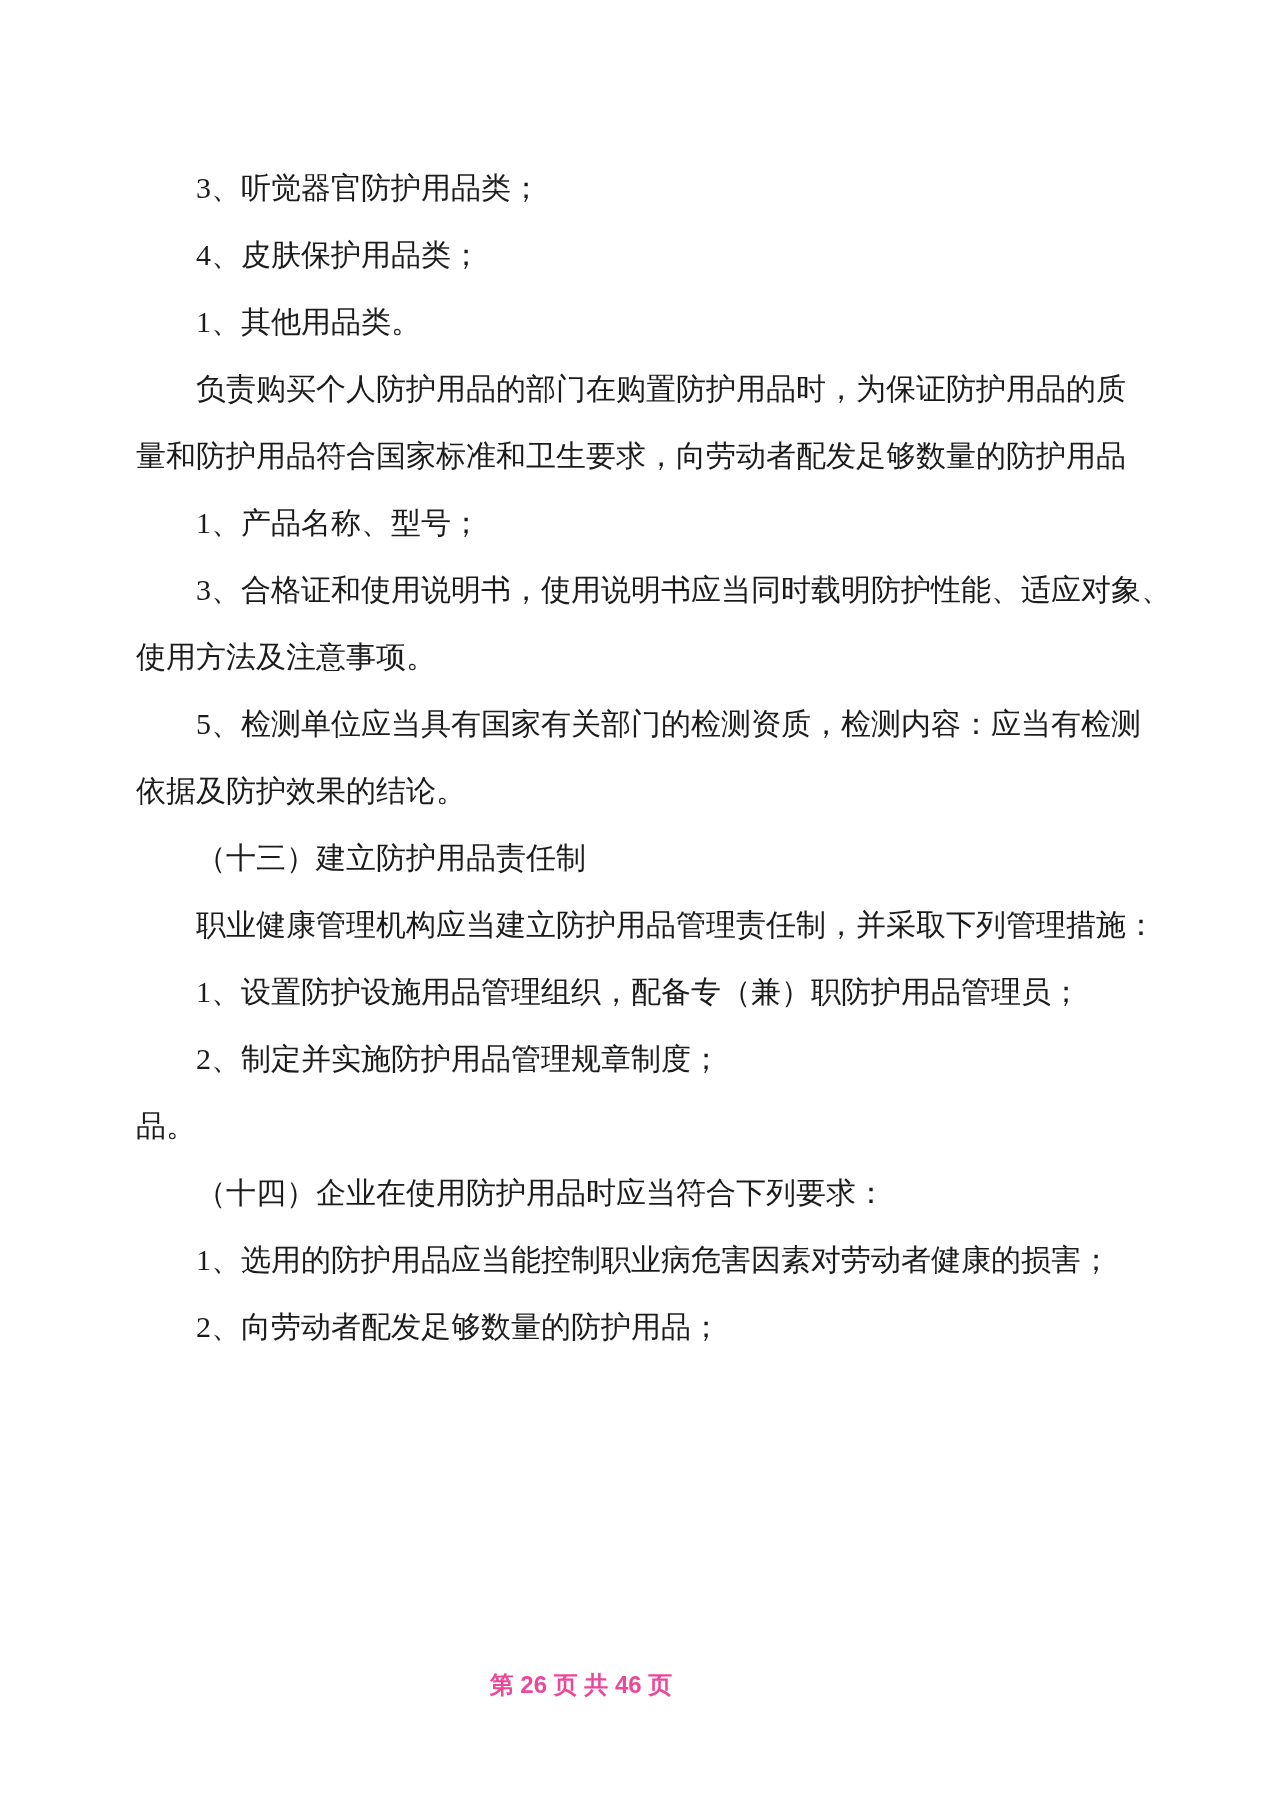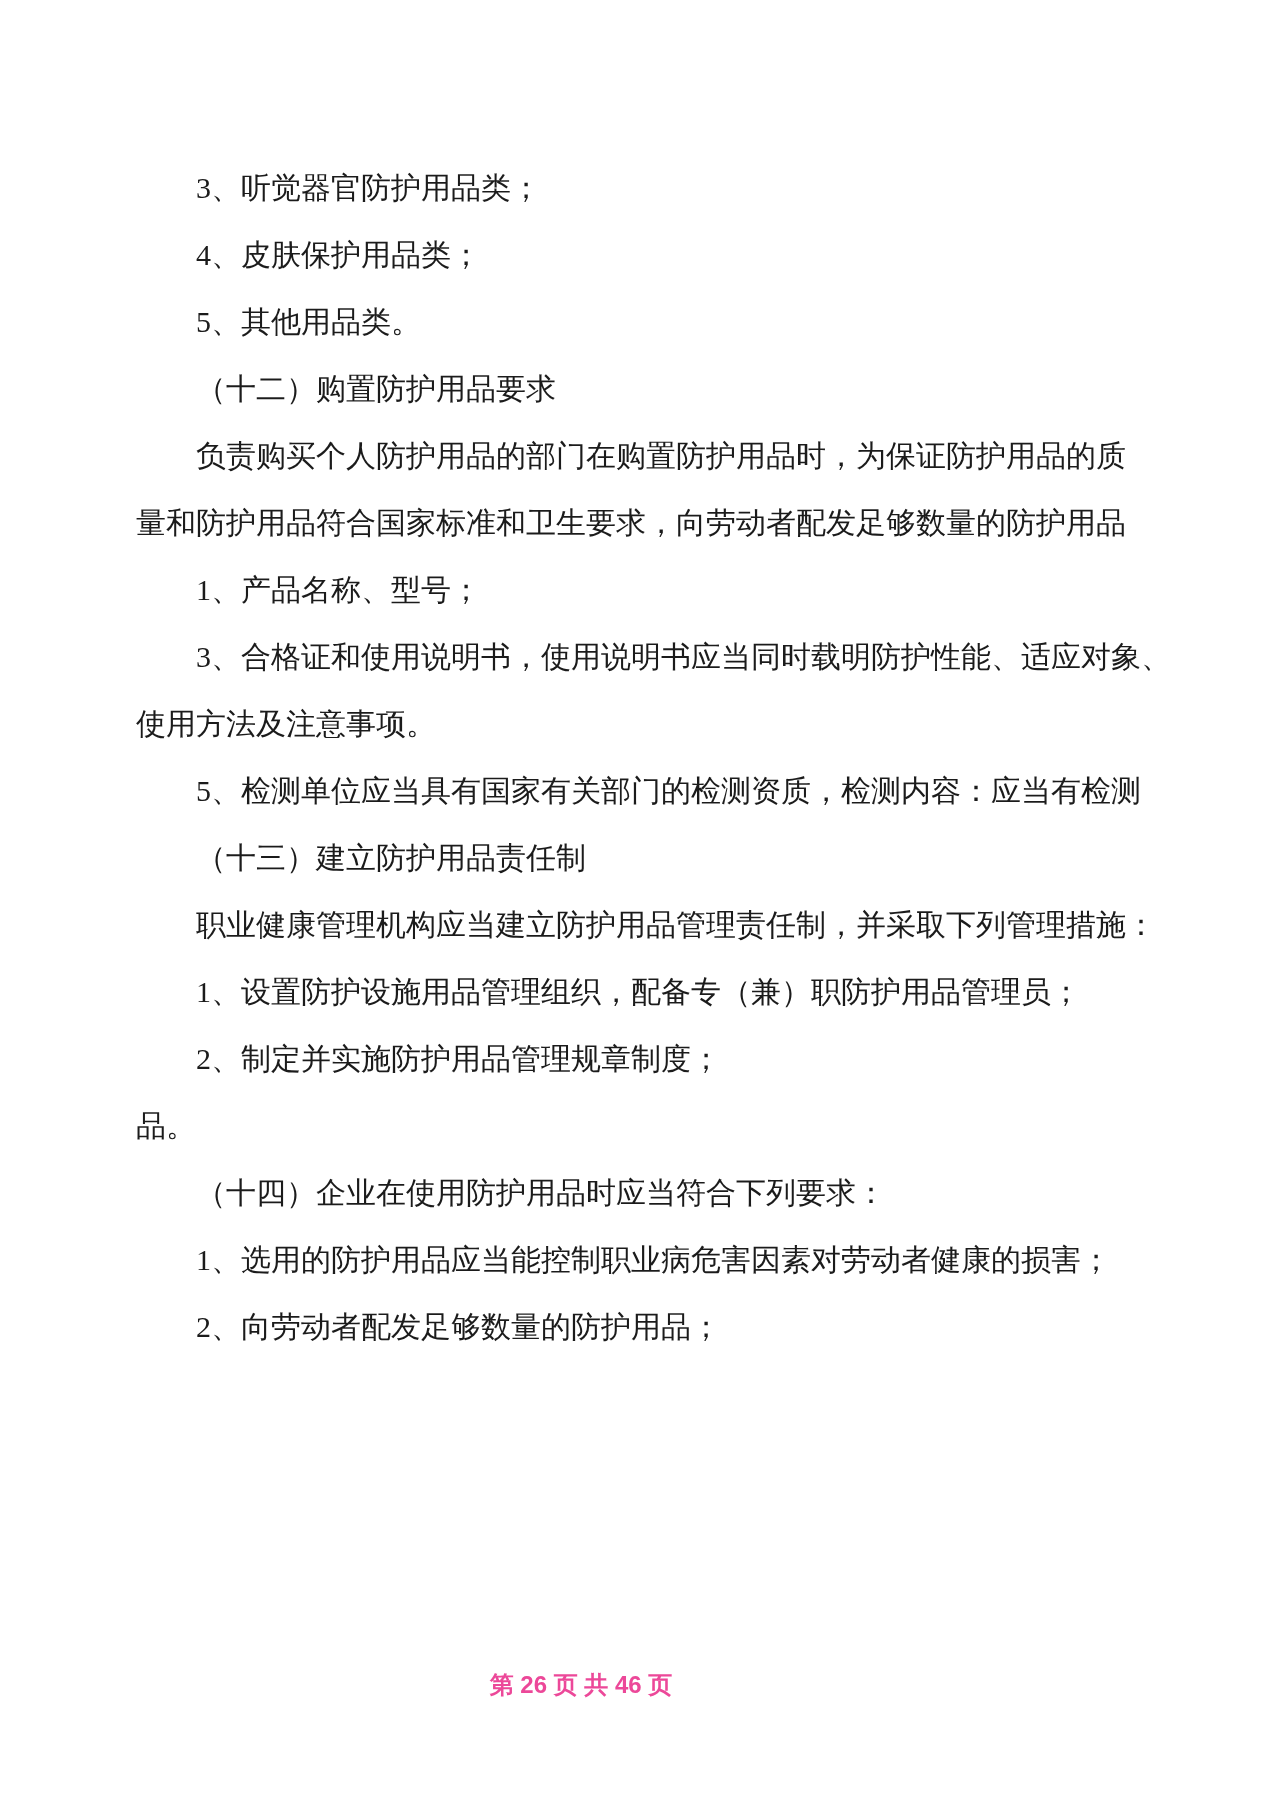--- a/index.html
+++ b/index.html
@@ -46,28 +46,28 @@
     color: #ec4899;
   }
 </style>
 </head>
 <body>
 
 <div class="page">
   <div class="doc-body">
     <div class="ln ind">3、听觉器官防护用品类；</div>
     <div class="ln ind">4、皮肤保护用品类；</div>
-    <div class="ln ind">5、其他用品类。</div>
-    <div class="ln ind">（十二）购置防护用品要求</div>
+    <div class="ln ind">1、其他用品类。</div>
     <div class="ln ind">负责购买个人防护用品的部门在购置防护用品时，为保证防护用品的质</div>
     <div class="ln">量和防护用品符合国家标准和卫生要求，向劳动者配发足够数量的防护用品</div>
     <div class="ln ind">1、产品名称、型号；</div>
     <div class="ln ind">3、合格证和使用说明书，使用说明书应当同时载明防护性能、适应对象、</div>
     <div class="ln">使用方法及注意事项。</div>
     <div class="ln ind">5、检测单位应当具有国家有关部门的检测资质，检测内容：应当有检测</div>
+    <div class="ln">依据及防护效果的结论。</div>
     <div class="ln ind">（十三）建立防护用品责任制</div>
     <div class="ln ind">职业健康管理机构应当建立防护用品管理责任制，并采取下列管理措施：</div>
     <div class="ln ind">1、设置防护设施用品管理组织，配备专（兼）职防护用品管理员；</div>
     <div class="ln ind">2、制定并实施防护用品管理规章制度；</div>
     <div class="ln">品。</div>
     <div class="ln ind">（十四）企业在使用防护用品时应当符合下列要求：</div>
     <div class="ln ind">1、选用的防护用品应当能控制职业病危害因素对劳动者健康的损害；</div>
     <div class="ln ind">2、向劳动者配发足够数量的防护用品；</div>
   </div>
 

